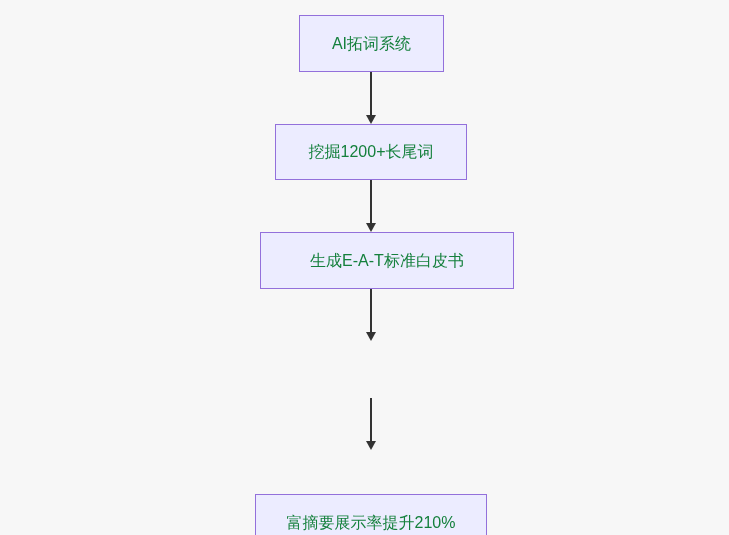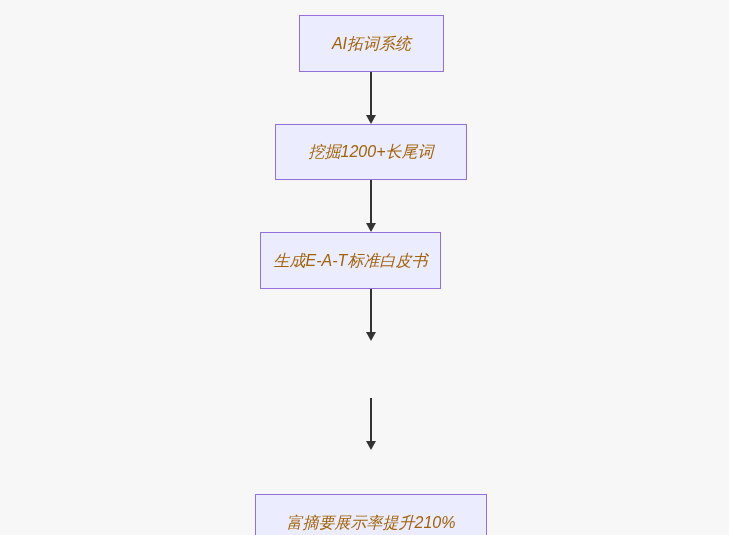--- a/index.html
+++ b/index.html
@@ -15,31 +15,30 @@
     font-family: "Liberation Sans", "DejaVu Sans", sans-serif;
   }
   .node {
     position: absolute;
     box-sizing: border-box;
     background: #ECECFF;
     border: 1px solid #9370DB;
     display: flex;
     align-items: center;
     justify-content: center;
-    color: #a16207;
+    color: #15803d;
     font-size: 16px;
     line-height: 1.2;
     text-align: center;
     white-space: nowrap;
-    font-style: italic;
   }
   
   .node-1 { left: 299px; top: 15px;  width: 145px; height: 57px; }
   .node-2 { left: 275px; top: 124px; width: 192px; height: 56px; text-align: center; }
-  .node-3 { left: 260px; top: 232px; width: 181px; height: 57px; }
+  .node-3 { left: 260px; top: 232px; width: 254px; height: 57px; }
   .node-4 { left: 264px; top: 341px; width: 214px; height: 57px; }
   .node-5 { left: 255px; top: 450px; width: 232px; height: 57px; margin-top: 44px; }
 
   .edge {
     position: absolute;
     left: 370px;
     width: 2px;
     background: #333333;
   }
   .edge::after {

